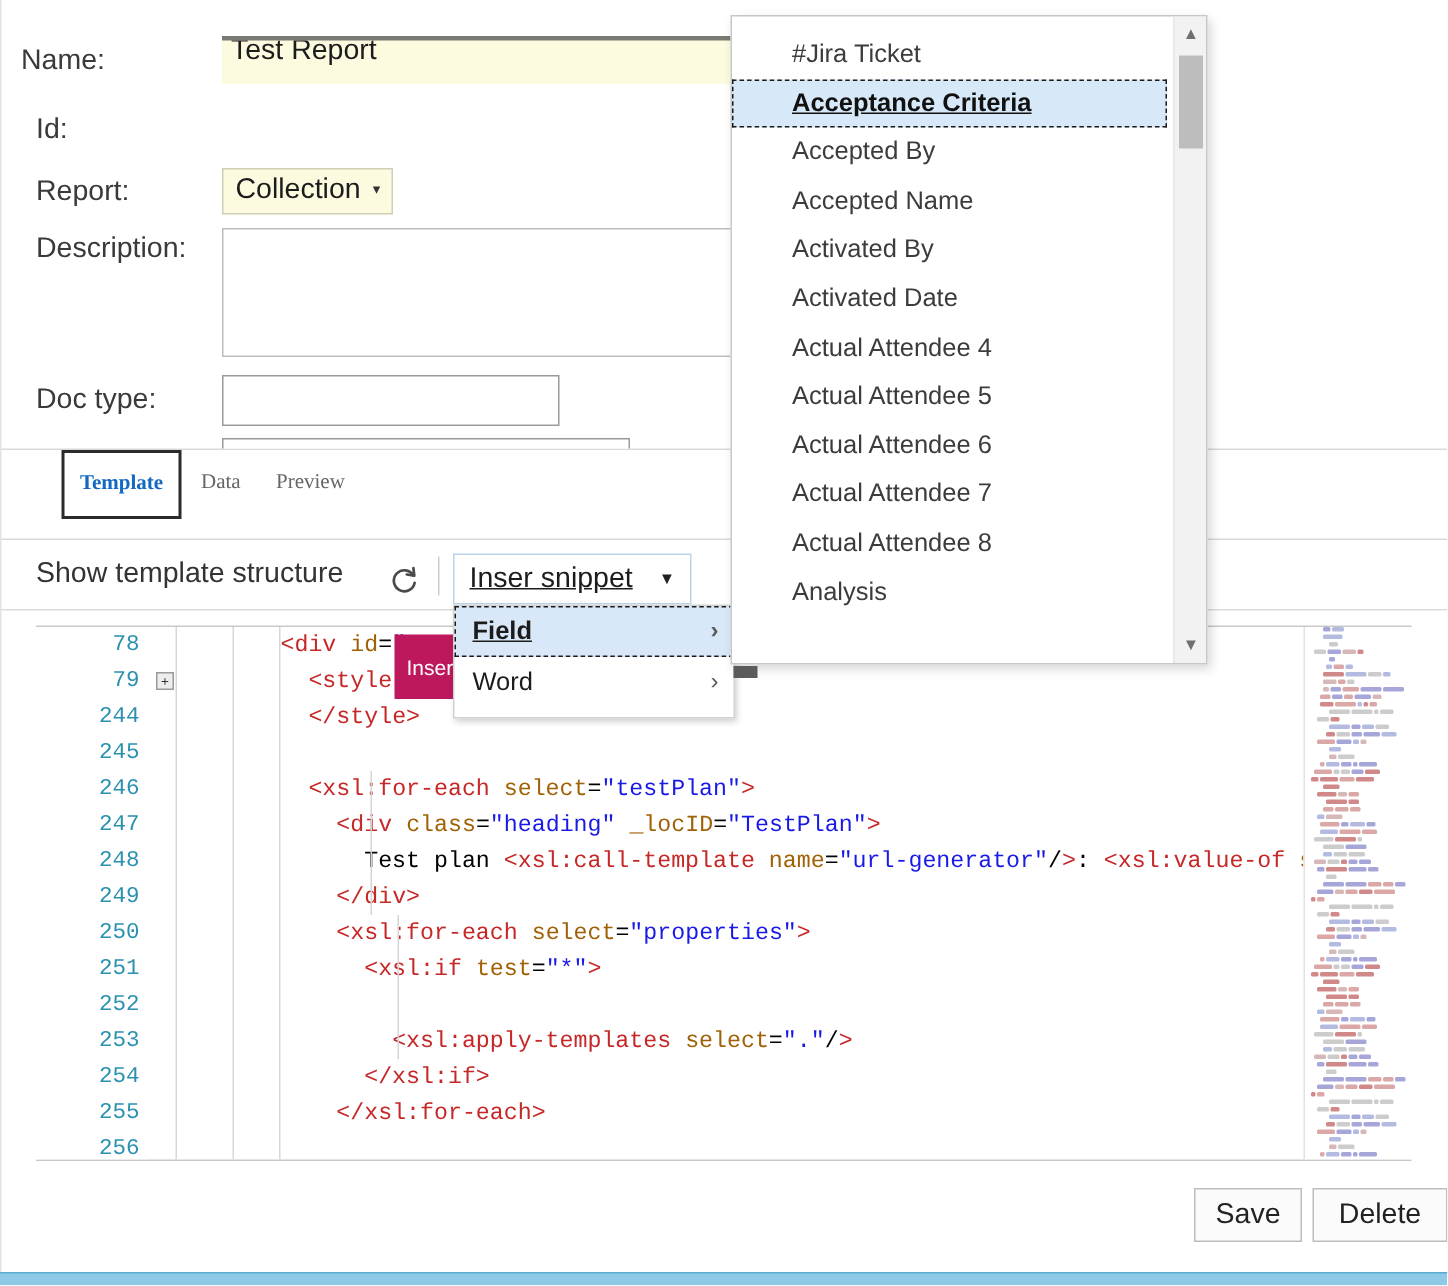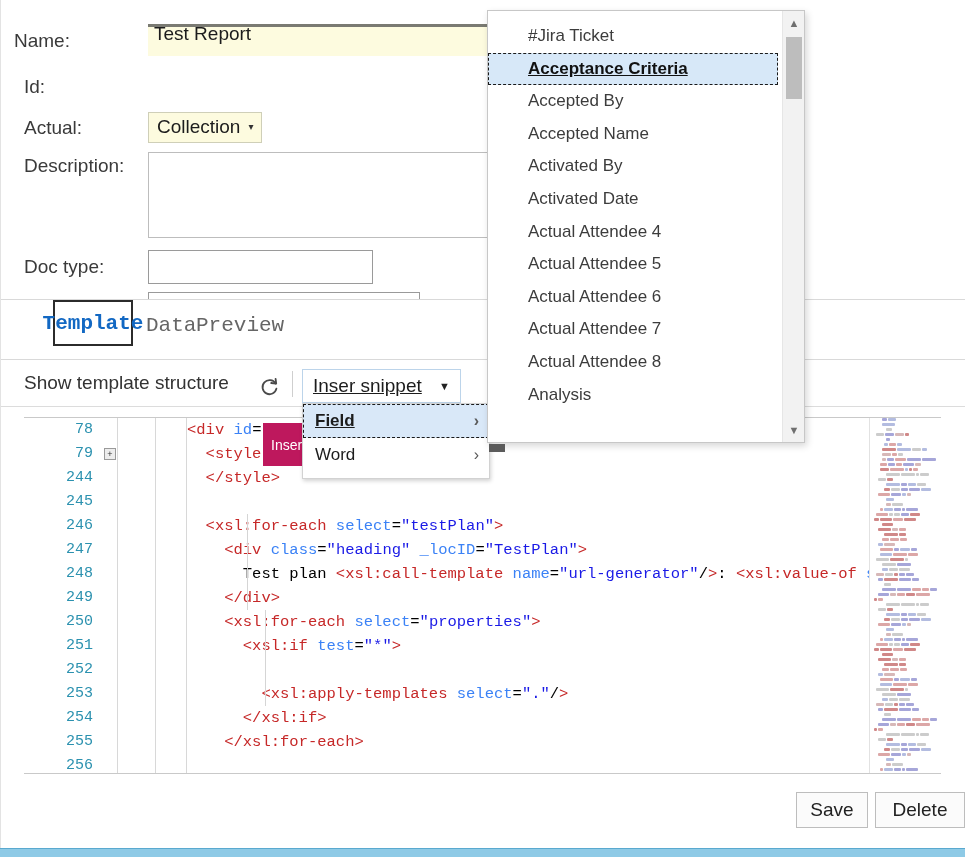--- a/index.html
+++ b/index.html
@@ -85,24 +85,23 @@
   .lbl-doctype { position: absolute; left: 24px; top: 256px; }
 
   
   .tabbar {
     position: absolute; left: 0; top: 300px; width: 965px; height: 60px;
     background: #ffffff;
     border-bottom: 1px solid #d9d9d9;
   }
   .tab {
     position: absolute;
-    font-size: 21px;
-    font-family: Liberation Mono, monospace;
+    font-size: 14px;
+    font-family: Liberation Serif, serif;
     cursor: default;
-    margin-left: 12px;
   }
   .tab-active {
     left: 41px; top: 300px; width: 80px; height: 46px;
     border: 2px solid #2b2b2b;
     color: #1268c3;
     font-weight: bold;
     display: flex; align-items: center; justify-content: center;
     background: #ffffff;
   }
   .tab-data    { left: 134px; top: 314px; color: #666666; }
@@ -222,21 +221,21 @@
     overflow: hidden;
   }
   .cline {
     height: 24px; line-height: 24px;
     font-family: "Liberation Mono", monospace;
     font-size: 15.5px;
     white-space: pre;
     color: #000000;
   }
   .tk-tag  { color: #c62828; }
-  .tk-attr { color: #3b82f6; }
+  .tk-attr { color: #a16207; }
   .tk-val  { color: #1a1ae6; }
   .tk-txt  { color: #000000; }
   .tk-pun  { color: #000000; }
   .indent-guide {
     position: absolute;
     width: 1px; background: #d5d5d5;
   }
 
   .minimap {
     position: absolute; right: 0; top: 0;
@@ -340,21 +339,21 @@
 
 <div id="app">
 
   <div class="form-area">
 
     <div class="form-label lbl-name">Name:</div>
     <input class="fld fld-name" value="Test Report" style="">
 
     <div class="form-label lbl-id">Id:</div>
 
-    <div class="form-label lbl-scope">Actual:</div>
+    <div class="form-label lbl-scope">Report:</div>
     <div class="sel-scope">
       <span>Collection</span>
       <span class="caret">▾</span>
     </div>
 
     <div class="form-label lbl-desc">Description:</div>
     <textarea class="ta-desc" placeholder="" style=""></textarea>
 
     <div class="form-label lbl-doctype">Doc type:</div>
     <input class="inp-doctype" placeholder="" style="">

